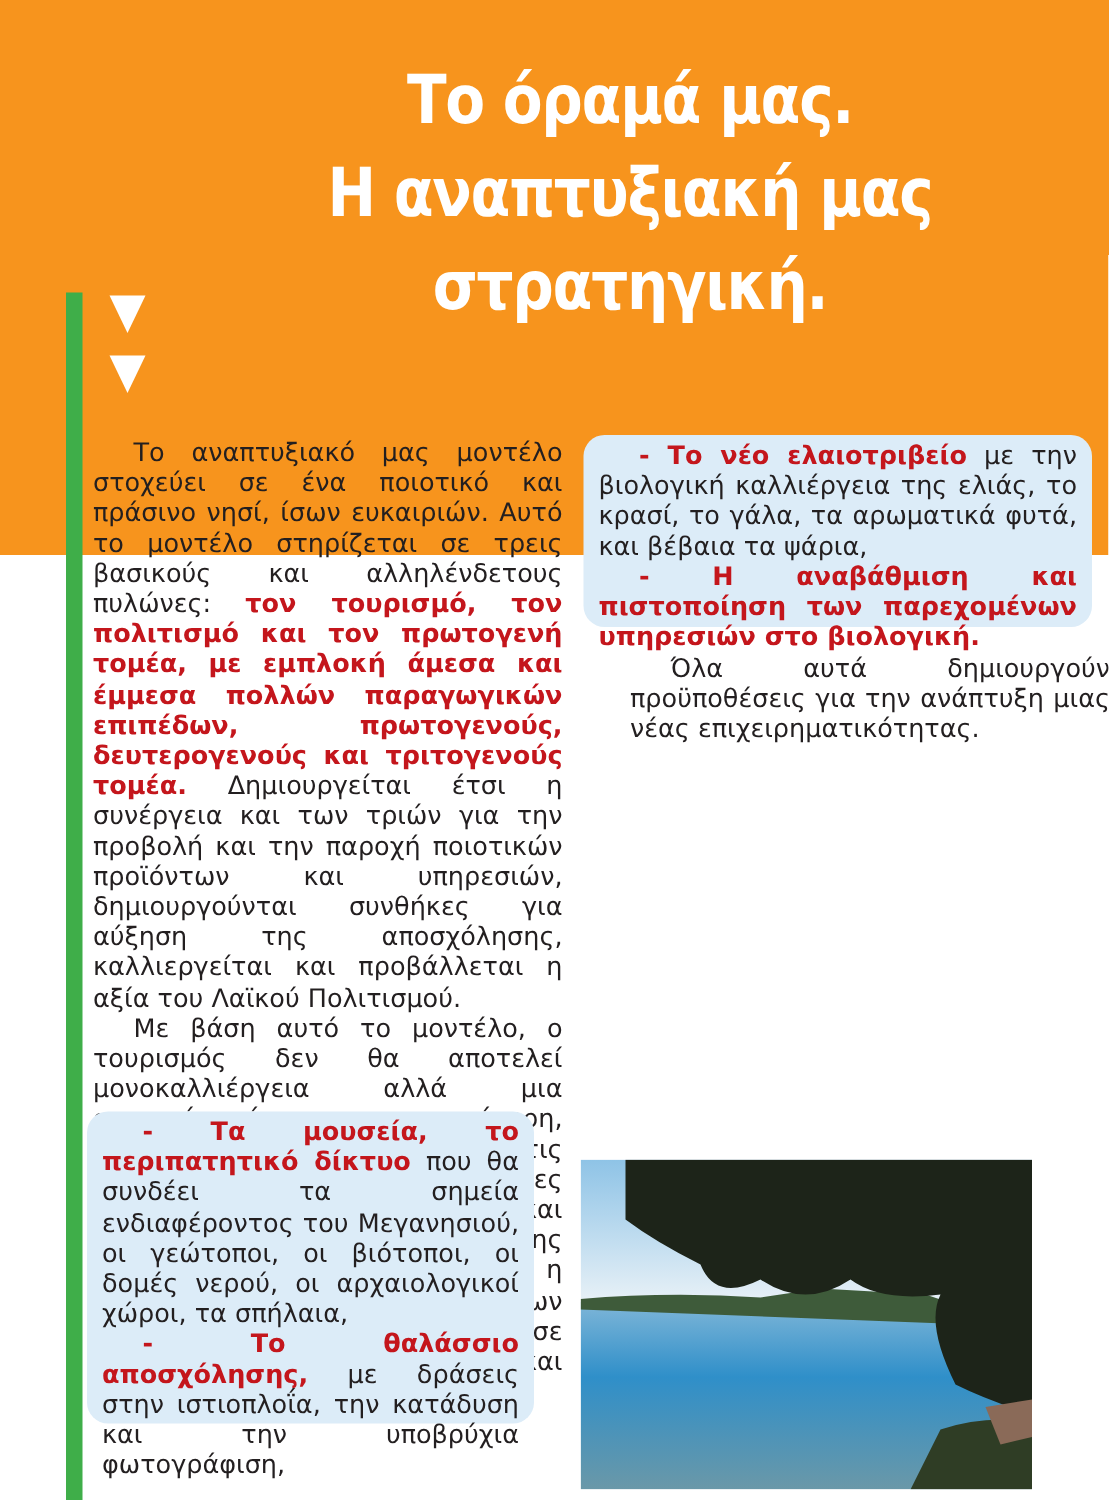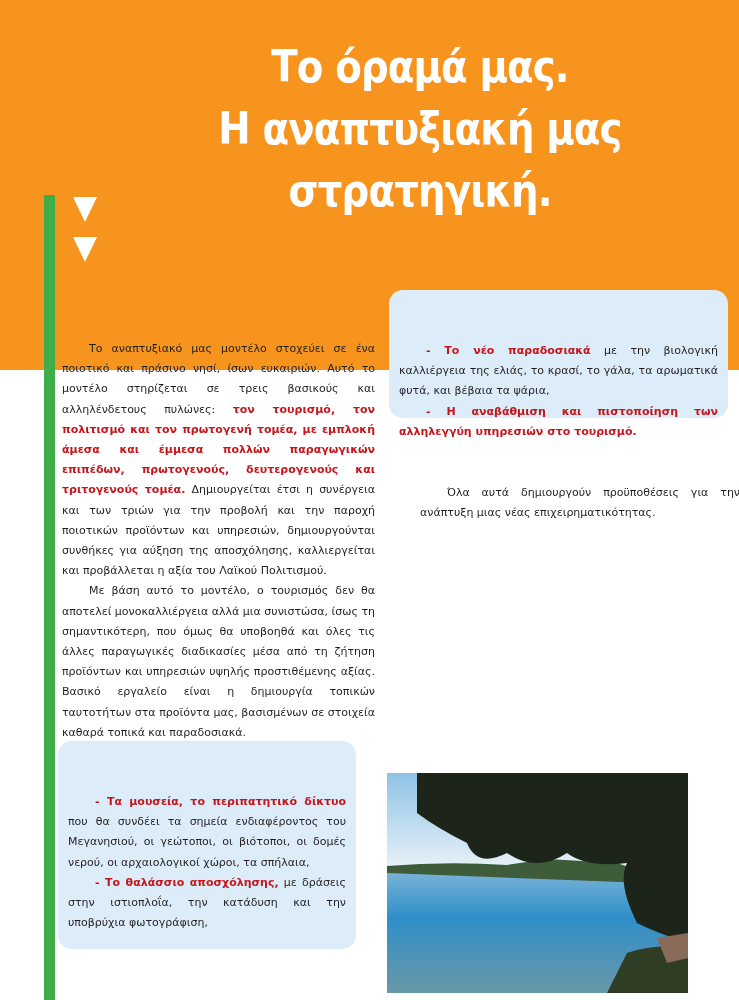--- a/index.html
+++ b/index.html
@@ -8,21 +8,21 @@
   .header { position:absolute; left:0; top:0; width:739px; height:370px; background:#f7941d; }
   .title { position:absolute; left:150px; top:36px; width:540px; text-align:center; color:#ffffff;
            font-family:"DejaVu Sans", sans-serif; font-weight:bold; font-size:45px; line-height:62px;
            letter-spacing:-1px; transform:scaleX(0.86); transform-origin:center top; }
   .green-bar { position:absolute; left:44px; top:195px; width:11px; height:805px; background:#3fae49; }
   .arrow { position:absolute; left:73px; width:0; height:0;
            border-left:12px solid transparent; border-right:12px solid transparent; border-top:25px solid #ffffff; }
   .arrow::after { content:""; }
   .a1 { top:197px; }
   .a2 { top:237px; }
-  .col { position:absolute; font-size:11px; line-height:20.2px; text-align:justify;margin-top:47px; }
+  .col { position:absolute; font-size:17px; line-height:20.2px; text-align:justify; }
   .col p { margin:0; text-indent:27px; }
   .red { color:#c4161c; font-weight:bold; }
   .bold { font-weight:bold; }
   .left-col { left:62px; top:292px; width:313px; }
   .right-col { left:420px; top:436px; width:320px; }
   .box { position:absolute; background:#dcecf8; border-radius:14px; padding:4px 10px 6px 10px; box-sizing:border-box; }
   .box-right { left:389px; top:290px; width:339px; height:128px; }
   .box-left { left:58px; top:741px; width:298px; height:208px; }
   .box .col { position:static; width:auto; }
   .photo { position:absolute; left:387px; top:773px; width:301px; height:220px; overflow:hidden; }
@@ -48,22 +48,22 @@
 
 <div class="box box-left">
   <div class="col">
     <p><span class="red">- Τα μουσεία, το περιπατητικό δίκτυο</span><span> που θα συνδέει τα σημεία ενδιαφέροντος του Μεγανησιού, οι γεώτοποι, οι βιότοποι, οι δομές νερού, οι αρχαιολογικοί χώροι, τα σπήλαια,</span></p>
     <p><span class="red">- Το θαλάσσιο αποσχόλησης,</span><span> με δράσεις στην ιστιοπλοΐα, την κατάδυση και την υποβρύχια φωτογράφιση,</span></p>
   </div>
 </div>
 
 <div class="box box-right">
   <div class="col">
-    <p><span class="red">- Το νέο παραδοσιακά</span><span> με την βιολογική καλλιέργεια της ελιάς, το κρασί, το γάλα, τα αρωματικά φυτά, και βέβαια τα ψάρια,</span></p>
-    <p><span class="red">- Η αναβάθμιση και πιστοποίηση των αλληλεγγύη υπηρεσιών στο τουρισμό.</span></p>
+    <p><span class="red">- Το νέο ελαιοτριβείο</span><span> με την βιολογική καλλιέργεια της ελιάς, το κρασί, το γάλα, τα αρωματικά φυτά, και βέβαια τα ψάρια,</span></p>
+    <p><span class="red">- Η αναβάθμιση και πιστοποίηση των παρεχομένων υπηρεσιών στο βιολογική.</span></p>
   </div>
 </div>
 
 <div class="col right-col">
   <p>Όλα αυτά δημιουργούν προϋποθέσεις για την ανάπτυξη μιας νέας επιχειρηματικότητας.</p>
 </div>
 
 <div class="photo">
   <svg width="301" height="220" viewBox="0 0 301 220">
     <defs>

